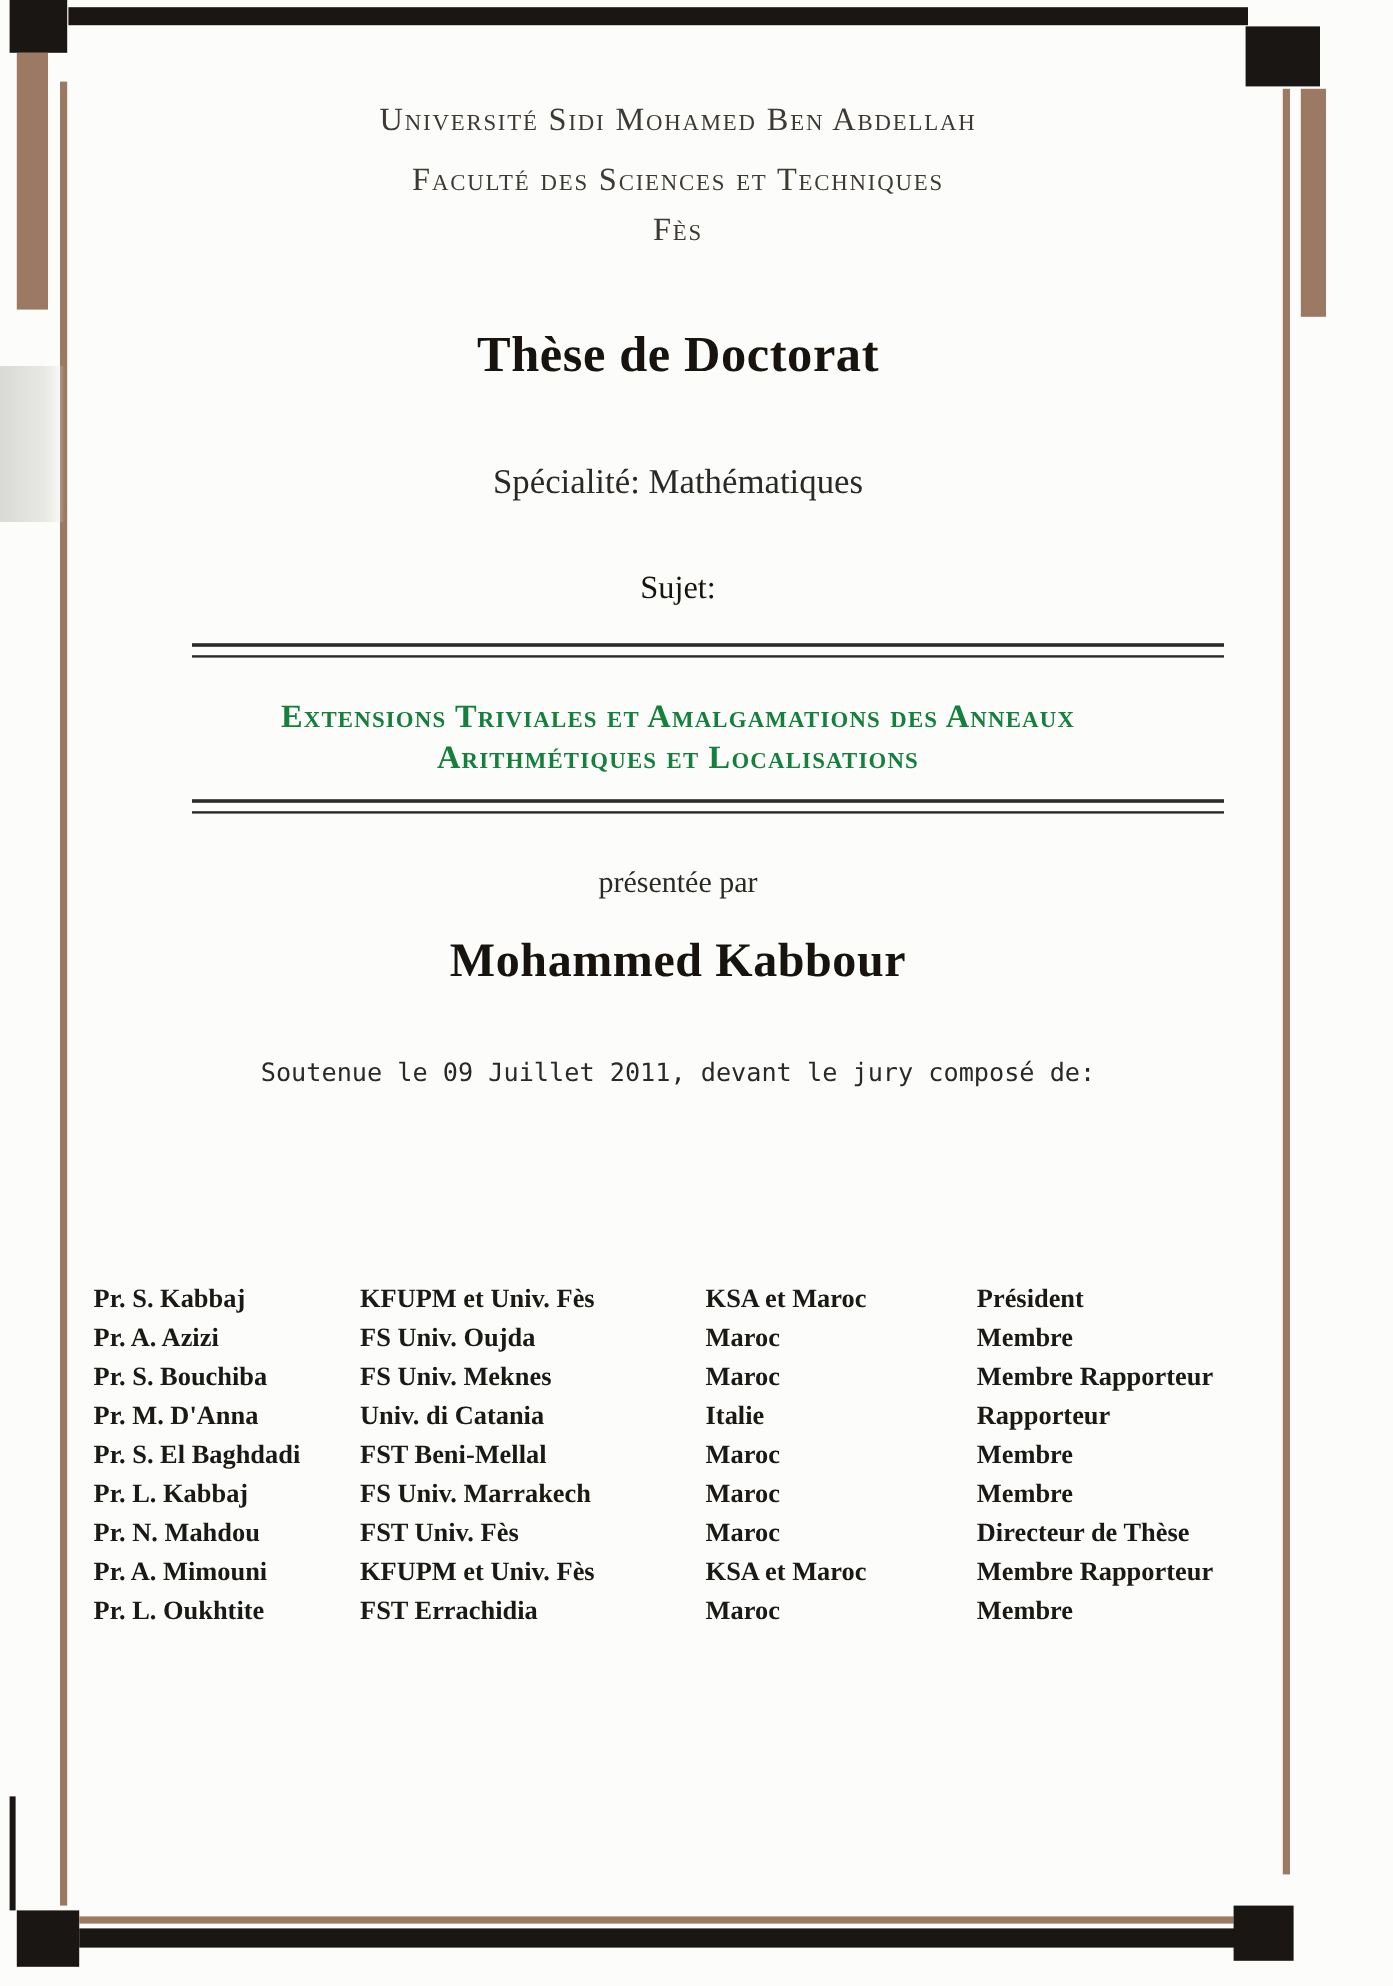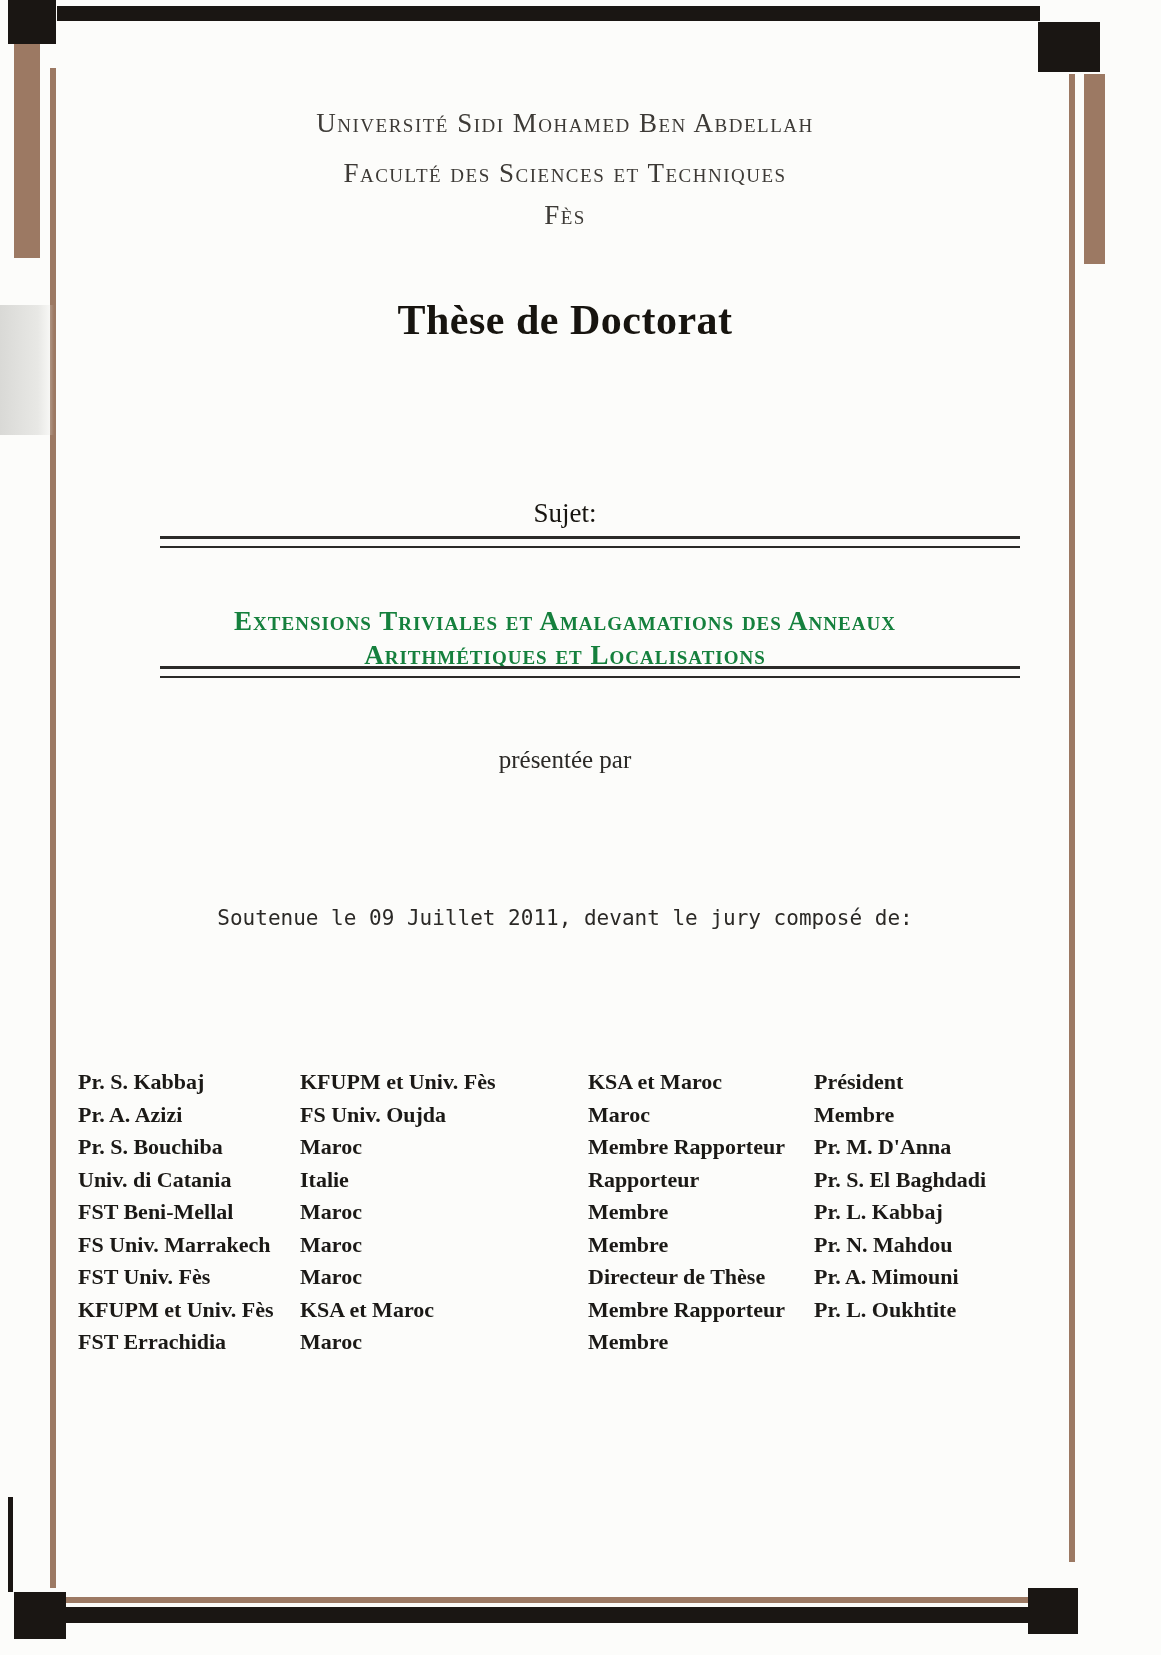--- a/index.html
+++ b/index.html
@@ -27,21 +27,21 @@
   .left-edge-bottom{left:8px;top:1497px;width:5px;height:95px;}
   .bottom-thin{left:66px;top:1597px;width:962px;height:6px;}
   .bar-bottom{left:66px;top:1607px;width:968px;height:16px;}
   .corner-br{left:1028px;top:1588px;width:50px;height:46px;}
   .scan-shade{
     left:0;top:305px;width:54px;height:130px;
     background:linear-gradient(90deg,#d9d9d6 0%,#e8e8e5 70%,rgba(232,232,229,0) 100%);
   }
   
   .center-line{
-    position:absolute;left:0;width:1130px;text-align:center;margin-top:24px;
+    position:absolute;left:0;width:1130px;text-align:center;
   }
   .smallcaps{font-variant:small-caps;}
   .hdr{
     font-size:27px;letter-spacing:1.5px;color:#3d3a36;
   }
   .university{top:84px;}
   .faculty{top:134px;}
   .city{top:176px;}
   .doctype{
     top:272px;font-size:42px;font-weight:bold;letter-spacing:0.5px;color:#17140f;
@@ -91,45 +91,48 @@
   <div class="fr brown bottom-thin"></div>
   <div class="fr dark bar-bottom"></div>
   <div class="fr dark corner-br"></div>
   <div class="fr scan-shade"></div>
 
   <div class="center-line hdr smallcaps university">Université Sidi Mohamed Ben Abdellah</div>
   <div class="center-line hdr smallcaps faculty">Faculté des Sciences et Techniques</div>
   <div class="center-line hdr smallcaps city">Fès</div>
 
   <div class="center-line doctype">Thèse de Doctorat</div>
+  <div class="center-line specialty">Spécialité: Mathématiques</div>
   <div class="center-line subject-label">Sujet:</div>
 
   <div class="rule rule1"></div>
   <div class="center-line thesis-title smallcaps">
     <div>Extensions Triviales et Amalgamations des Anneaux</div>
     <div>Arithmétiques et Localisations</div>
   </div>
   <div class="rule rule2"></div>
 
   <div class="center-line presented-by">présentée par</div>
+  <div class="center-line author">Mohammed Kabbour</div>
 
   <div class="center-line defense">Soutenue le 09 Juillet 2011, devant le jury composé de:</div>
 
   <div class="jury">
     <span>Pr. S. Kabbaj</span>
     <span>KFUPM et Univ. Fès</span>
     <span>KSA et Maroc</span>
     <span>Président</span>
 
     <span>Pr. A. Azizi</span>
     <span>FS Univ. Oujda</span>
     <span>Maroc</span>
     <span>Membre</span>
 
     <span>Pr. S. Bouchiba</span>
+    <span>FS Univ. Meknes</span>
     <span>Maroc</span>
     <span>Membre Rapporteur</span>
 
     <span>Pr. M. D'Anna</span>
     <span>Univ. di Catania</span>
     <span>Italie</span>
     <span>Rapporteur</span>
 
     <span>Pr. S. El Baghdadi</span>
     <span>FST Beni-Mellal</span>

